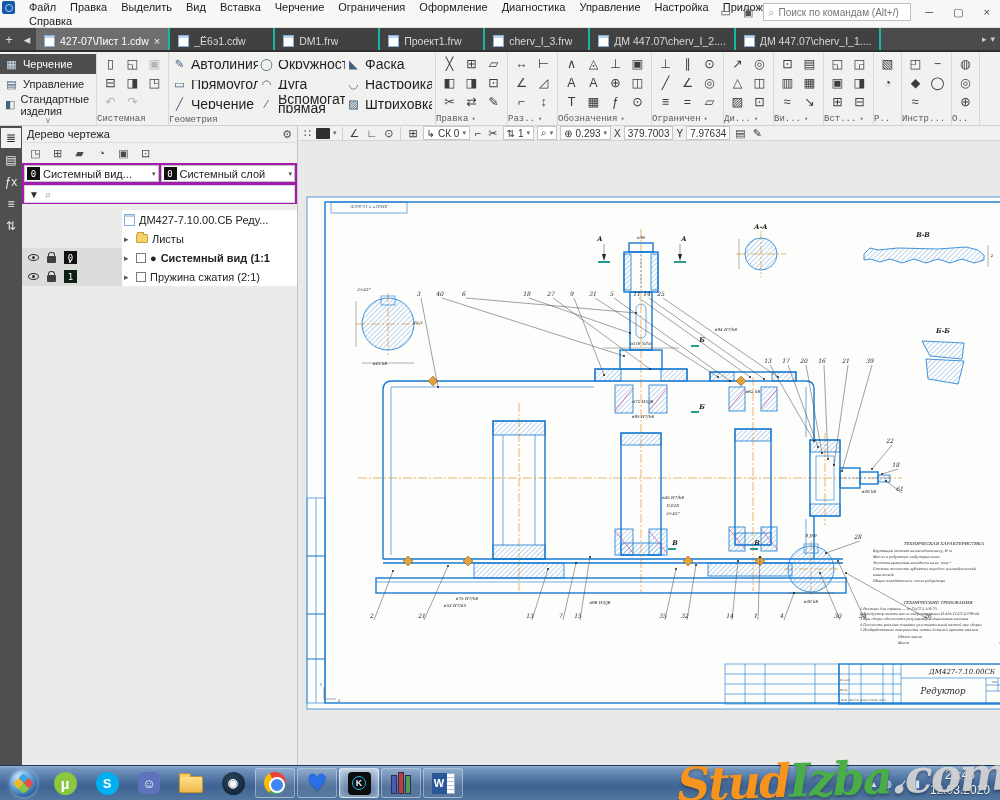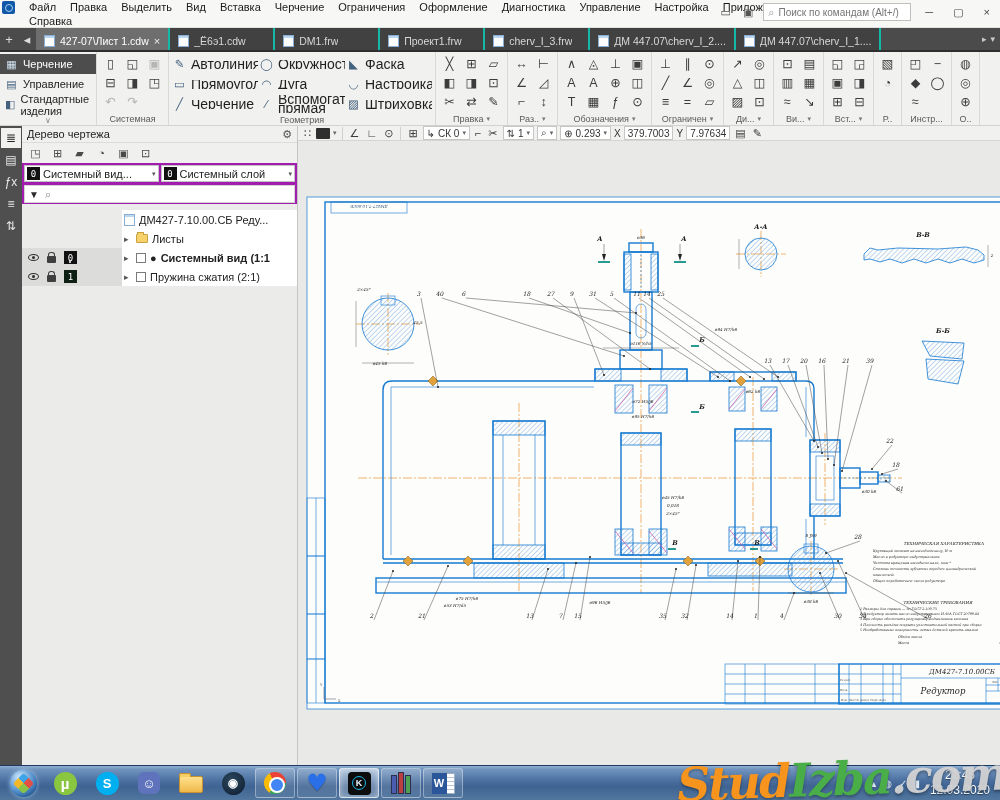--- a/index.html
+++ b/index.html
@@ -32,21 +32,21 @@
   
   .ribbon { height:74px; background:#f1f1ef; display:flex; border-bottom:1px solid #d2d2d0; overflow:hidden; }
   .ws-col { width:97px; flex:0 0 auto; padding-top:2px; border-right:1px solid #d8d8d6; display:flex; flex-direction:column; }
   .ws-item { height:21px; display:flex; align-items:center; gap:5px; padding:0 5px; color:#222; }
   .ws-item .wsic { color:#44617e; font-size:11px; width:13px; text-align:center; }
   .ws-item.active { background:#4d4d4d; color:#fff; }
   .ws-item.active .wsic { color:#cfe0ee; }
   .ws-more { text-align:center; color:#888; font-size:8px; margin-top:1px; }
   .rgroup { flex:0 0 auto; border-right:1px solid #d8d8d6; display:flex; flex-direction:column; }
   .rg-body { flex:1; display:flex; padding:2px 3px 0 3px; gap:1px; }
-  .rg-label { height:13px; display:flex; align-items:center; justify-content:center; gap:3px; color:#5a5a5a; font-size:9px; white-space:nowrap; overflow:hidden; }
+  .rg-label { height:13px; display:flex; align-items:center; justify-content:flex-start; gap:3px; color:#5a5a5a; font-size:9px; white-space:nowrap; overflow:hidden;font-family:Liberation Mono, monospace; }
   .rg-label .arr { font-size:7px; color:#777; }
   .icol { display:flex; flex-direction:column; }
   .icell { width:21px; height:19px; display:flex; align-items:center; justify-content:center; font-size:12.5px; color:#3c3c3c; }
   .icell.dis { color:#b5b5b3; }
   .tcol { width:86px; display:flex; flex-direction:column; overflow:hidden; }
   .trow { height:20px; display:flex; align-items:center; gap:4px; overflow:hidden; }
   .trow .tic { width:15px; text-align:center; color:#44617e; font-size:11.5px; flex:0 0 auto; }
   .trow .tlab { font-size:14px; color:#1f1f1f; white-space:pre-line; line-height:9px; overflow:hidden; }
 
   

